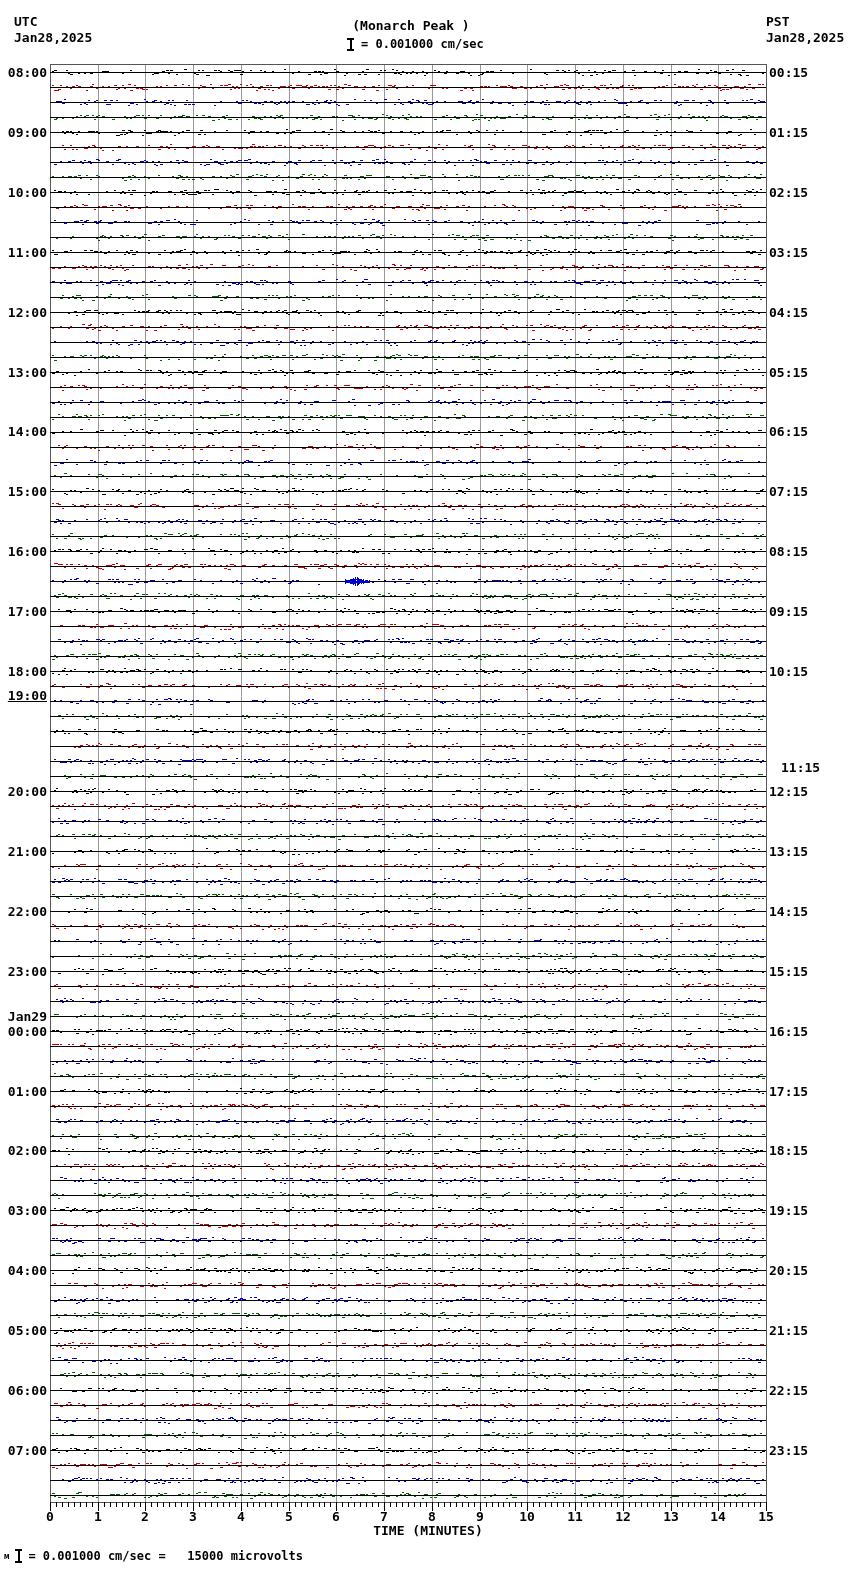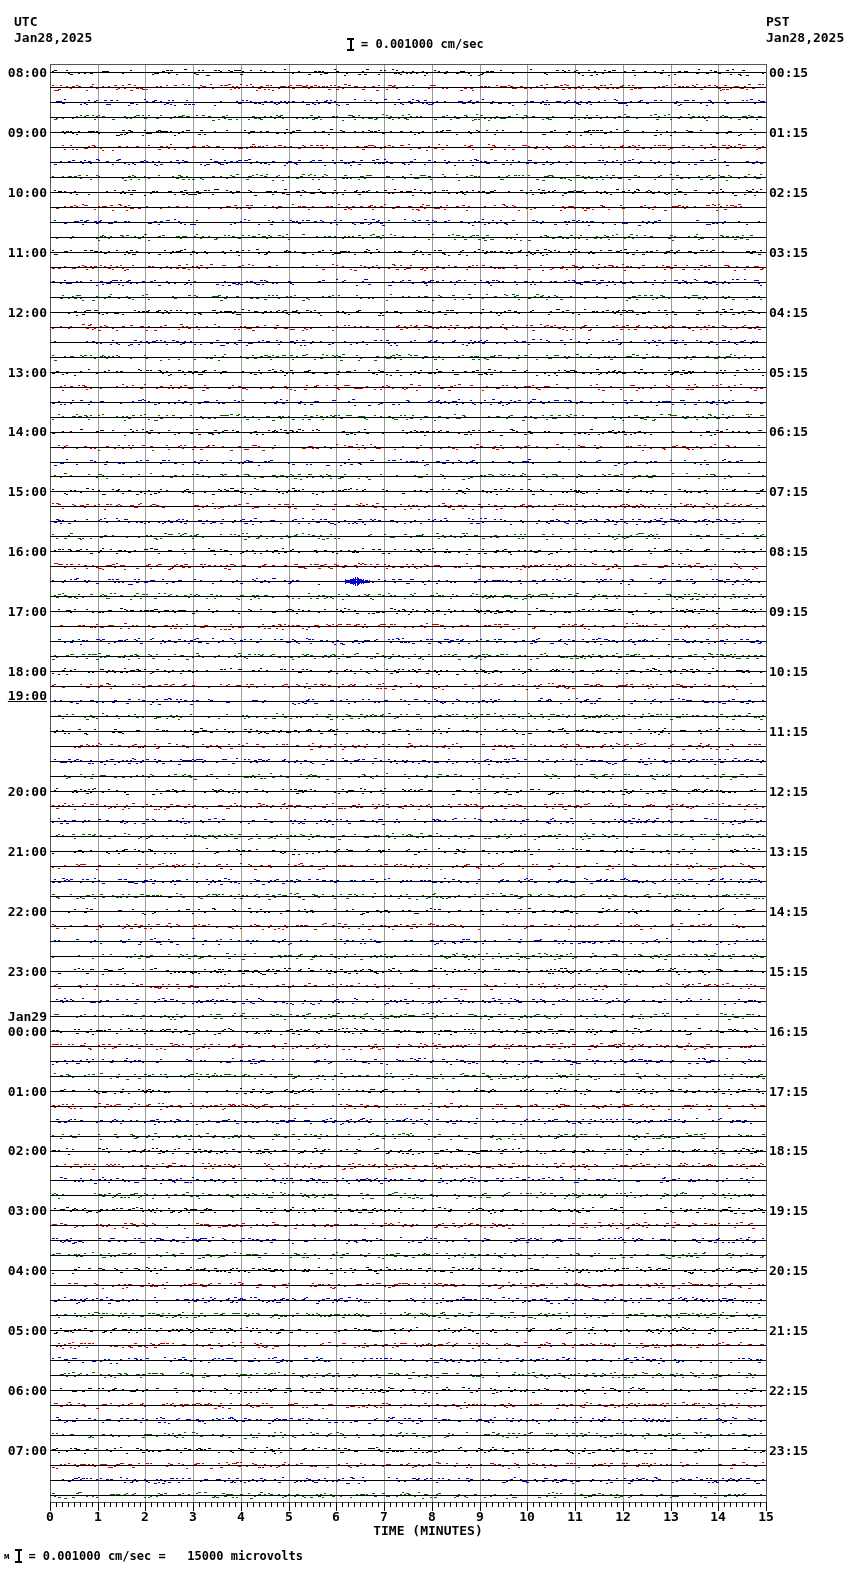--- a/index.html
+++ b/index.html
@@ -372,20 +372,21 @@
       <text x="718" y="1521" text-anchor="middle" font-family="DejaVu Sans Mono, monospace" font-size="13" font-weight="bold" fill="#000">14</text>
       <line x1="766.5" y1="1502" x2="766.5" y2="1511" stroke="#000" stroke-width="1"></line>
       <text x="766" y="1521" text-anchor="middle" font-family="DejaVu Sans Mono, monospace" font-size="13" font-weight="bold" fill="#000">15</text>
     </svg>
 
   <div class="txt t13" style="left:14px;top:14px;">UTC</div>
   <div class="txt t13" style="left:14px;top:30px;">Jan28,2025</div>
   <div class="txt t13" style="left:766px;top:14px;">PST</div>
   <div class="txt t13" style="left:766px;top:30px;">Jan28,2025</div>
 
+  <div class="txt t13 center" style="top:18px;">(Monarch Peak )</div>
 
   <div class="txt scale-row" style="left:346px;top:37px;">
     <span class="ibeam"><span class="stem"></span></span>
     <span class="t12" style="font-weight:bold;">= 0.001000 cm/sec</span>
   </div>
 
   <div class="txt t13" style="left:338px;top:1523px;width:180px;text-align:center;">TIME (MINUTES)</div>
 
   <div class="txt foot-row" style="left:4px;top:1549px;">
     <span class="t9" style="font-weight:bold;">м</span>
@@ -423,21 +424,21 @@
       <div class="hl hl-right" style="top: 125px;">01:15</div>
       <div class="hl hl-right" style="top: 185px;">02:15</div>
       <div class="hl hl-right" style="top: 245px;">03:15</div>
       <div class="hl hl-right" style="top: 305px;">04:15</div>
       <div class="hl hl-right" style="top: 365px;">05:15</div>
       <div class="hl hl-right" style="top: 424px;">06:15</div>
       <div class="hl hl-right" style="top: 484px;">07:15</div>
       <div class="hl hl-right" style="top: 544px;">08:15</div>
       <div class="hl hl-right" style="top: 604px;">09:15</div>
       <div class="hl hl-right" style="top: 664px;">10:15</div>
-      <div class="hl hl-right" style="top: 724px;">11:15</div>
+      <div class="hl hl-right" style="top: 760px; margin-left: 12px;">11:15</div>
       <div class="hl hl-right" style="top: 784px;">12:15</div>
       <div class="hl hl-right" style="top: 844px;">13:15</div>
       <div class="hl hl-right" style="top: 904px;">14:15</div>
       <div class="hl hl-right" style="top: 964px;">15:15</div>
       <div class="hl hl-right" style="top: 1024px;">16:15</div>
       <div class="hl hl-right" style="top: 1084px;">17:15</div>
       <div class="hl hl-right" style="top: 1143px;">18:15</div>
       <div class="hl hl-right" style="top: 1203px;">19:15</div>
       <div class="hl hl-right" style="top: 1263px;">20:15</div>
       <div class="hl hl-right" style="top: 1323px;">21:15</div>

